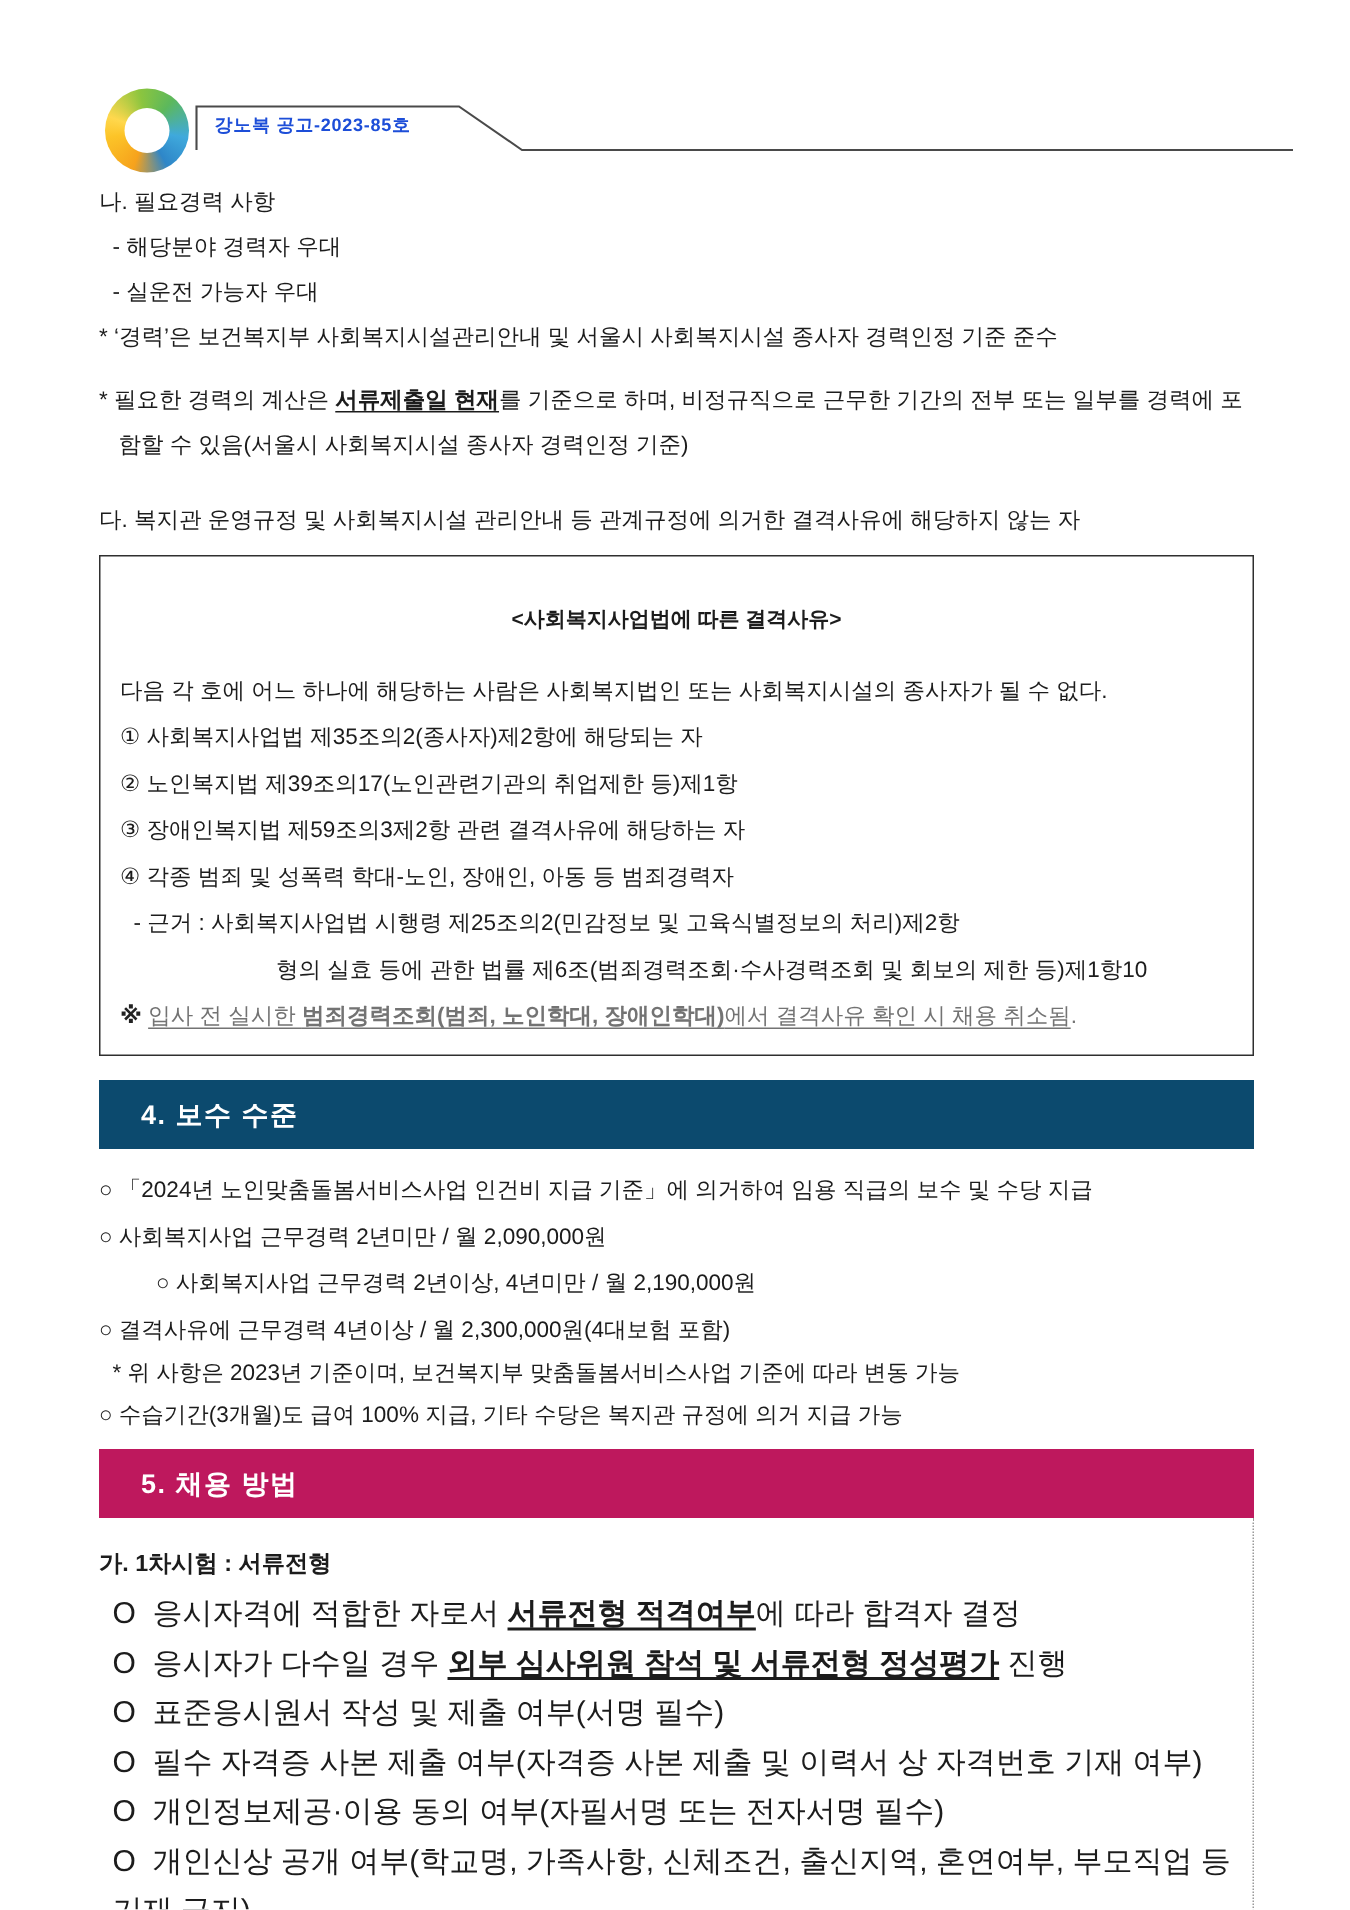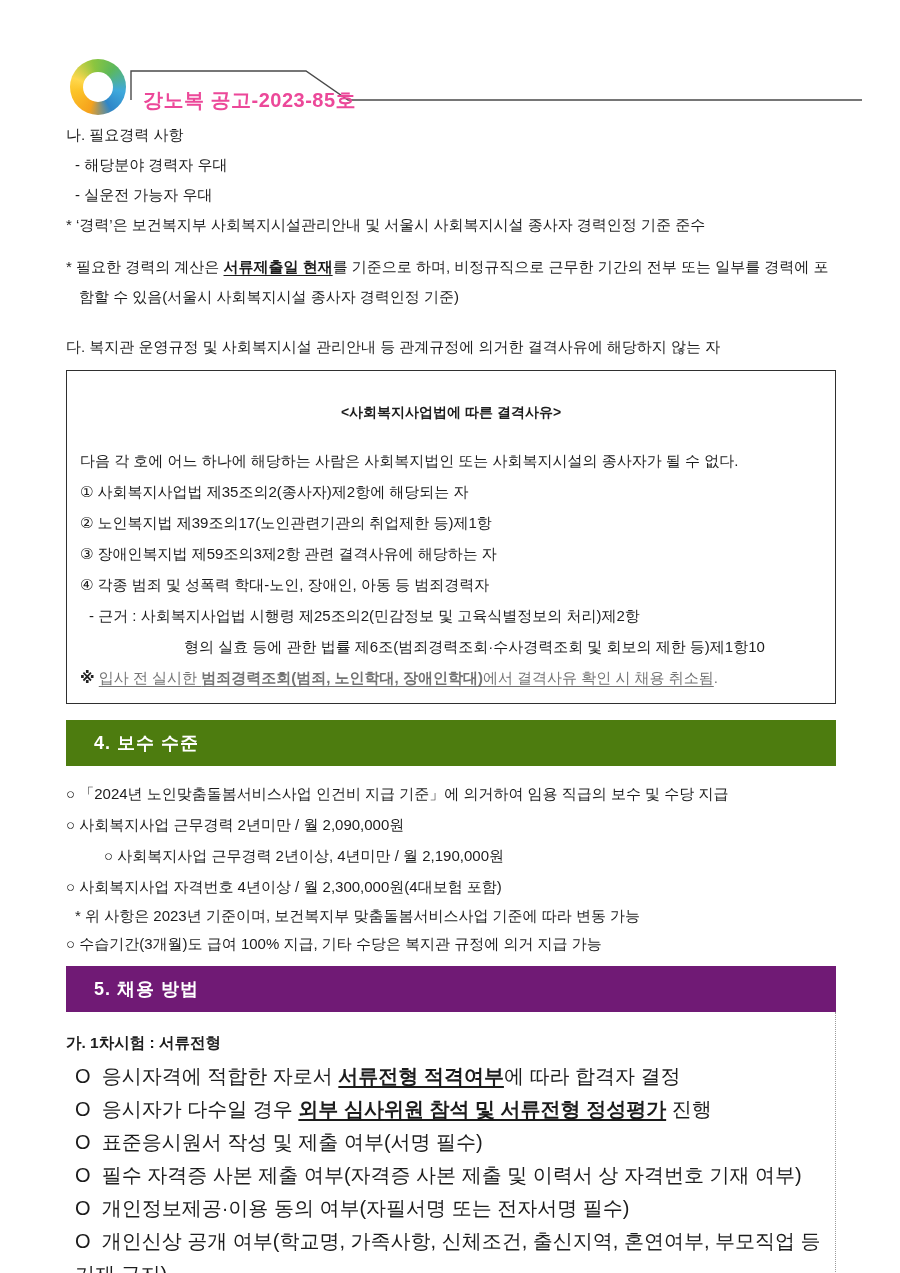--- a/index.html
+++ b/index.html
@@ -19,22 +19,22 @@
     background:conic-gradient(from 200deg,
       #f6a21c 0deg,#fcc428 60deg,#ffd84d 90deg,
       #8bc53f 150deg,#5cb85c 200deg,
       #3fa9dc 260deg,#2e86c8 310deg,#f6a21c 360deg);
   }
   .logo::after{
     content:"";position:absolute;left:13px;top:13px;width:30px;height:30px;
     border-radius:50%;background:#ffffff;
   }
   .notice-no{
-    position:absolute;left:143px;top:87px;
-    font-size:20px;font-weight:700;color:#ec4899;letter-spacing:.5px;
+    position:absolute;left:143px;top:75px;
+    font-size:12px;font-weight:700;color:#1d4ed8;letter-spacing:.5px;
   }
   
   .doc{padding:0 64px 0 66px;}
   .ln{font-size:15px;line-height:30px;margin:0;white-space:pre-wrap;}
   .b{font-weight:700;}
   .u{text-decoration:underline;text-underline-offset:3px;}
   .indent1{padding-left:9px;}
   .hang{padding-left:13px;text-indent:-13px;}
   .gap8{margin-top:8px;} .gap12{margin-top:12px;} .gap20{margin-top:20px;}
   
@@ -92,32 +92,32 @@
       <p class="ln">다음 각 호에 어느 하나에 해당하는 사람은 사회복지법인 또는 사회복지시설의 종사자가 될 수 없다.</p>
       <p class="ln">① 사회복지사업법 제35조의2(종사자)제2항에 해당되는 자</p>
       <p class="ln">② 노인복지법 제39조의17(노인관련기관의 취업제한 등)제1항</p>
       <p class="ln">③ 장애인복지법 제59조의3제2항 관련 결격사유에 해당하는 자</p>
       <p class="ln">④ 각종 범죄 및 성폭력 학대-노인, 장애인, 아동 등 범죄경력자</p>
       <p class="ln indent1">- 근거 : 사회복지사업법 시행령 제25조의2(민감정보 및 고육식별정보의 처리)제2항</p>
       <p class="ln basis2">형의 실효 등에 관한 법률 제6조(범죄경력조회·수사경력조회 및 회보의 제한 등)제1항10</p>
       <p class="ln"><span class="warn-marker b">※ </span><span class="warn u">입사 전 실시한 </span><span class="warn u b">범죄경력조회(범죄, 노인학대, 장애인학대)</span><span class="warn u">에서 결격사유 확인 시 채용 취소됨</span><span class="warn">.</span></p>
     </div>
 
-    <div class="secbar gap20" style="background:#4d7c0f;margin-top:16px;">
+    <div class="secbar gap20" style="background:#0c4a6e;margin-top:16px;">
       <span>4. 보수 수준</span>
     </div>
 
     <p class="ln gap12" style="line-height:31px;">○ 「2024년 노인맞춤돌봄서비스사업 인건비 지급 기준」에 의거하여 임용 직급의 보수 및 수당 지급</p>
     <p class="ln" style="line-height:31px;">○ 사회복지사업 근무경력 2년미만 / 월 2,090,000원</p>
     <p class="ln" style="line-height:31px;margin-left:38px;">○ 사회복지사업 근무경력 2년이상, 4년미만 / 월 2,190,000원</p>
-    <p class="ln" style="line-height:31px;">○ 사회복지사업 자격번호 4년이상 / 월 2,300,000원(4대보험 포함)</p>
+    <p class="ln" style="line-height:31px;">○ 결격사유에 근무경력 4년이상 / 월 2,300,000원(4대보험 포함)</p>
     <p class="ln indent1" style="line-height:28px;">* 위 사항은 2023년 기준이며, 보건복지부 맞춤돌봄서비스사업 기준에 따라 변동 가능</p>
     <p class="ln" style="line-height:28px;">○ 수습기간(3개월)도 급여 100% 지급, 기타 수당은 복지관 규정에 의거 지급 가능</p>
 
-    <div class="secbar gap8" style="background:#701a75;">
+    <div class="secbar gap8" style="background:#be185d;">
       <span>5. 채용 방법</span>
     </div>
 
     <div class="dotted-wrap">
       <p class="s5-head">가. 1차시험 : 서류전형</p>
       <p class="s5-ln"><span>O  응시자격에 적합한 자로서 </span><span class="b u">서류전형 적격여부</span><span>에 따라 합격자 결정</span></p>
       <p class="s5-ln"><span>O  응시자가 다수일 경우 </span><span class="b u">외부 심사위원 참석 및 서류전형 정성평가</span><span> 진행</span></p>
       <p class="s5-ln">O  표준응시원서 작성 및 제출 여부(서명 필수)</p>
       <p class="s5-ln">O  필수 자격증 사본 제출 여부(자격증 사본 제출 및 이력서 상 자격번호 기재 여부)</p>
       <p class="s5-ln">O  개인정보제공·이용 동의 여부(자필서명 또는 전자서명 필수)</p>

